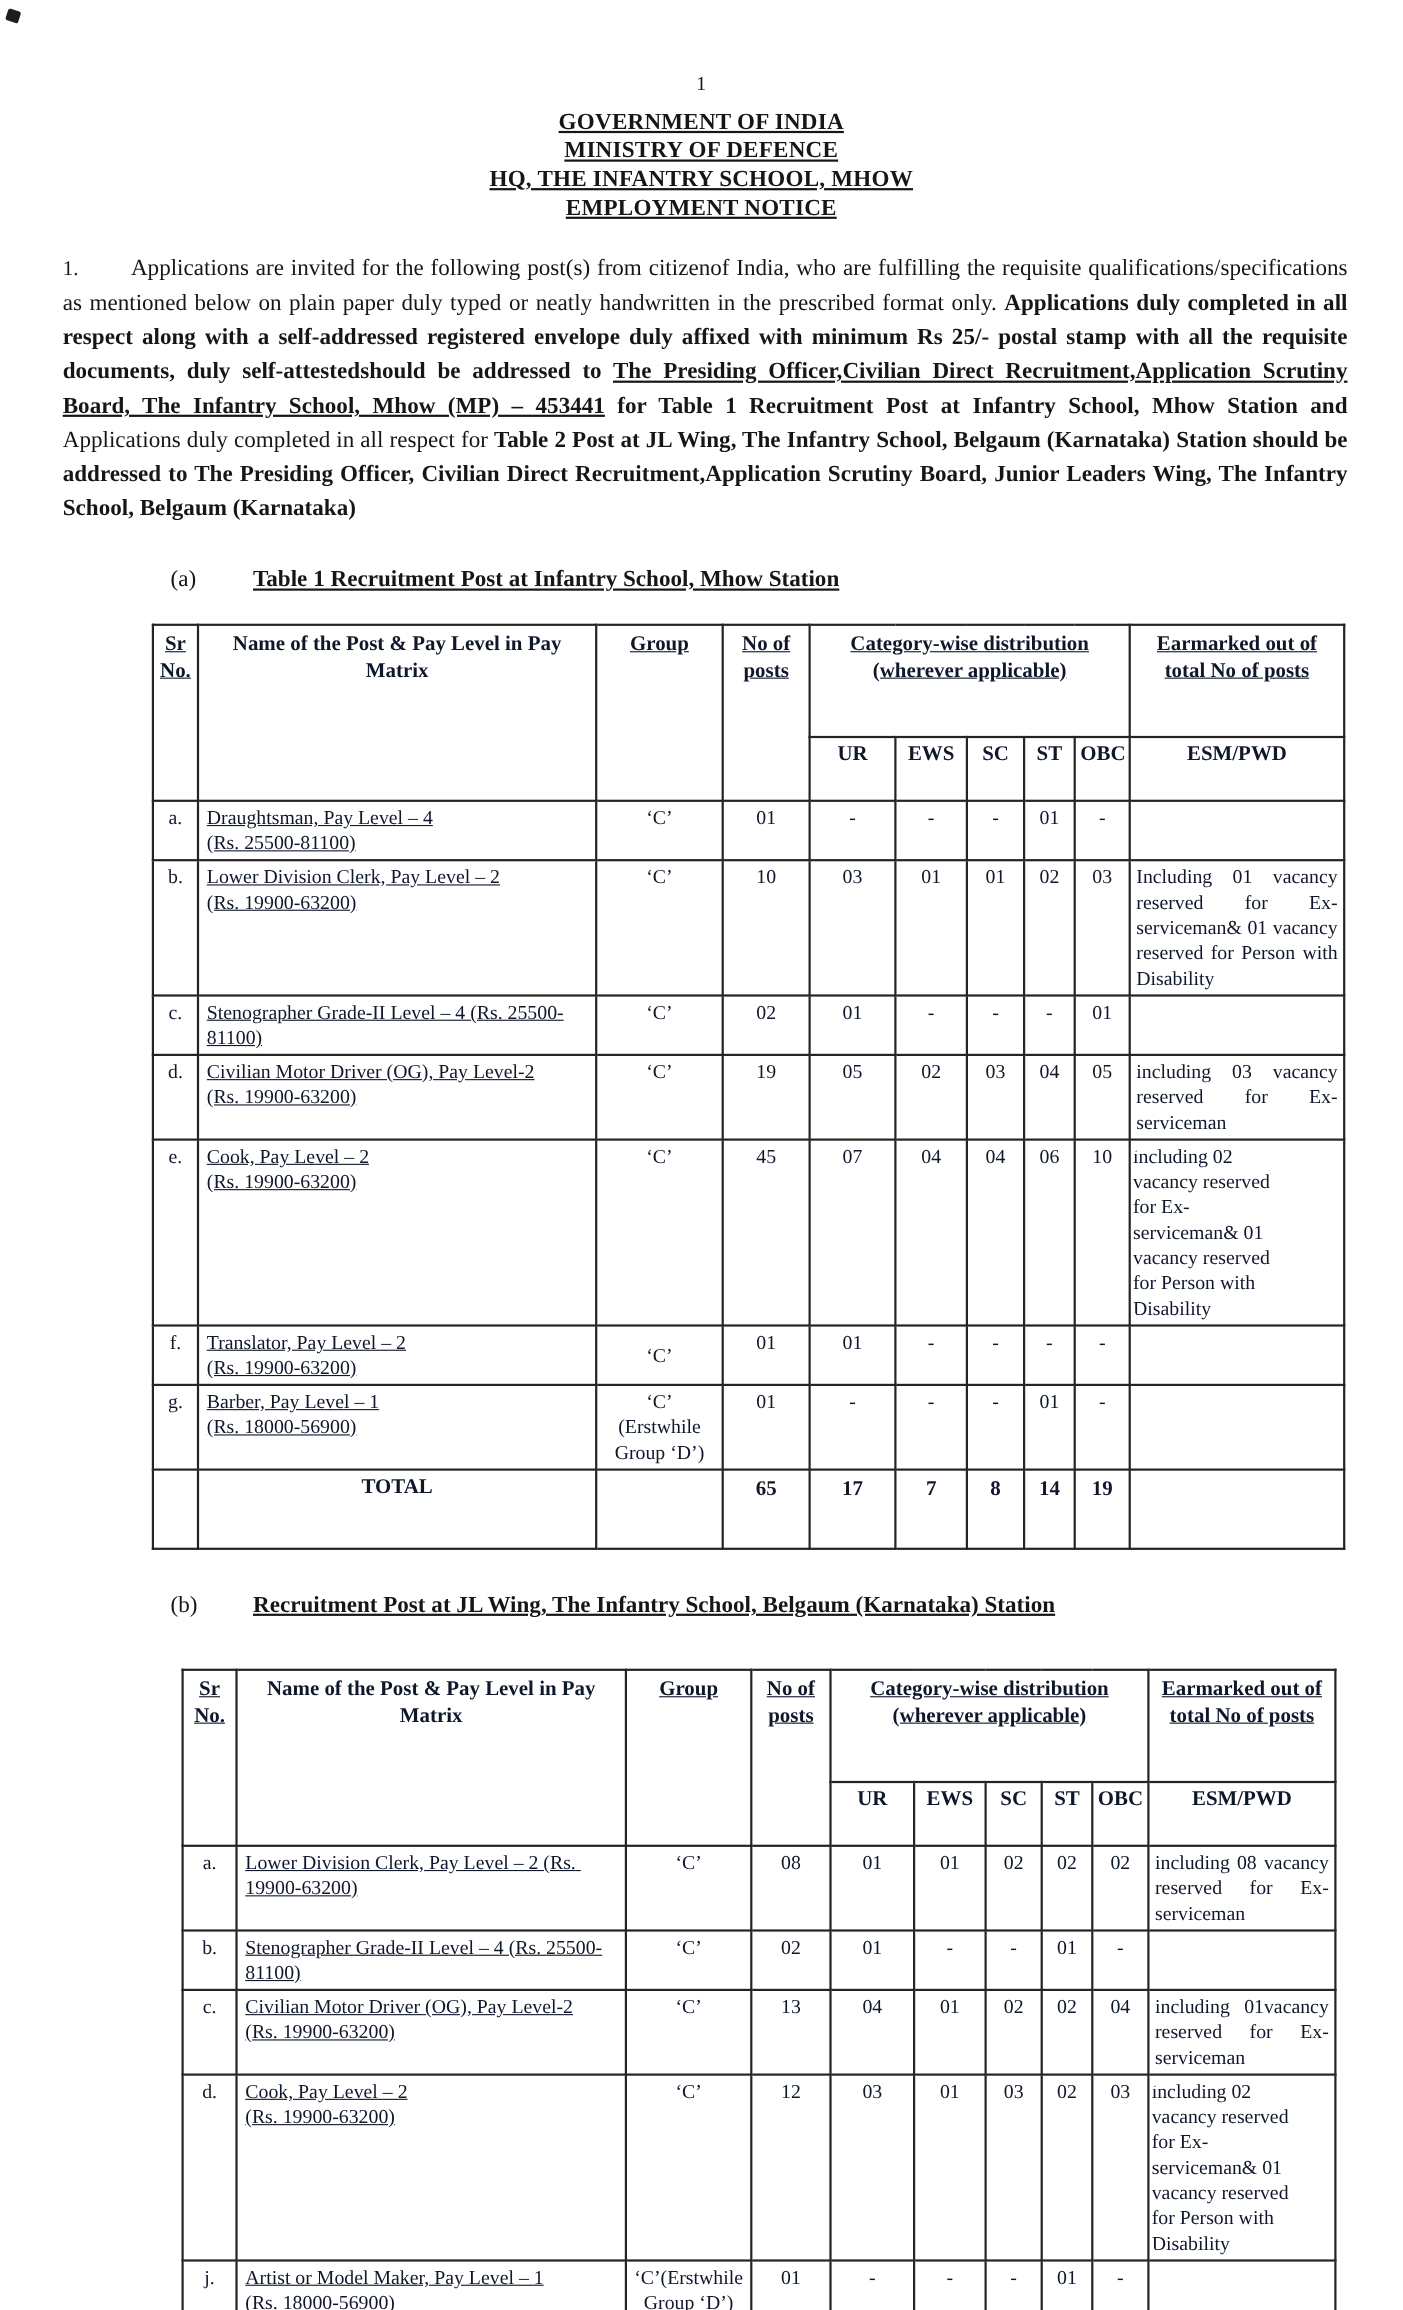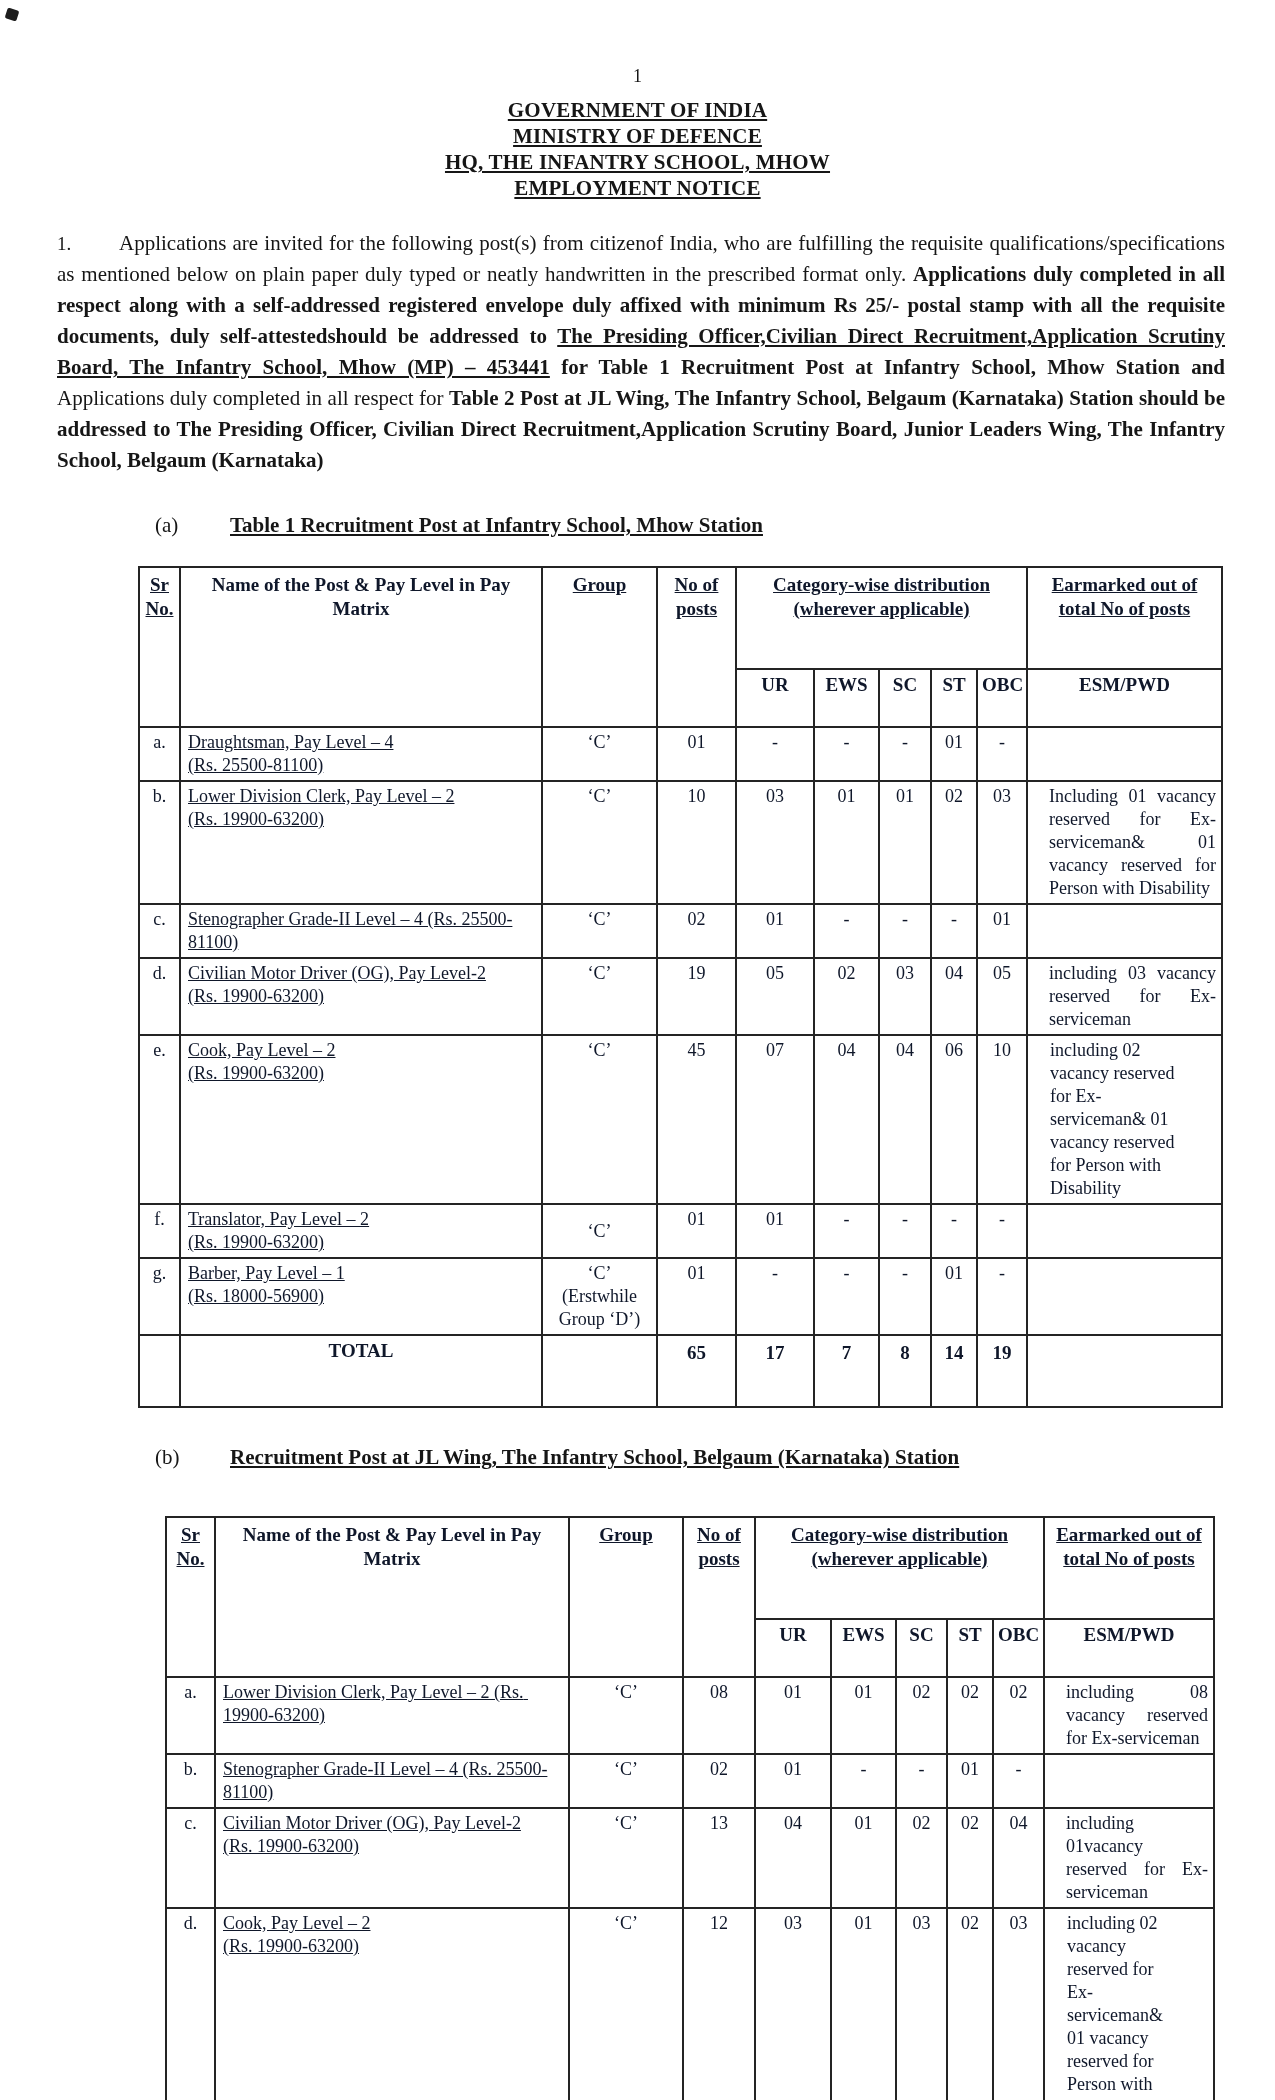--- a/index.html
+++ b/index.html
@@ -45,23 +45,23 @@
     overflow:hidden;
   }
   .doc-table th{font-weight:bold;text-align:center;font-size:19px;line-height:24px;}
   .doc-table tr.h1 th{height:92px;padding-top:5px;}
   .doc-table tr.h2 th{height:50px;}
   .doc-table th.u{text-decoration:underline;}
   .doc-table td.c{text-align:center;}
   .doc-table td.name{text-align:left;padding-left:7px;white-space:pre-wrap;text-decoration:underline;}
   .doc-table td.group{text-align:center;white-space:pre-wrap;overflow-wrap:break-word;}
   .doc-table td.group.vmid{vertical-align:middle;}
-  .doc-table td.remark{text-align:left;padding-left:21px;padding-right:5px;}
+  .doc-table td.remark{text-align:left;padding-left:5px;padding-right:5px;}
   .doc-table td.remark.justify{text-align:justify;}
-  .doc-table td.remark.indent{padding-left:22px;padding-right:44px;}
+  .doc-table td.remark.indent{padding-left:2px;padding-right:44px;border-radius:22px;}
   .t2 td.remark.indent{padding-right:30px;}
   .doc-table tr.total td{font-weight:bold;font-size:19px;height:62px;}
   .doc-table tr.total td.c{padding-top:5px;}
   .doc-table tr.total td.tlabel{text-align:center;}
 
   
   .t1 col.c-sr{width:41px}.t1 col.c-name{width:362px}.t1 col.c-group{width:115px}
   .t1 col.c-posts{width:79px}.t1 col.c-ur{width:78px}.t1 col.c-ews{width:65px}
   .t1 col.c-sc{width:52px}.t1 col.c-st{width:46px}.t1 col.c-obc{width:50px}
   .t1 col.c-esm{width:195px}

